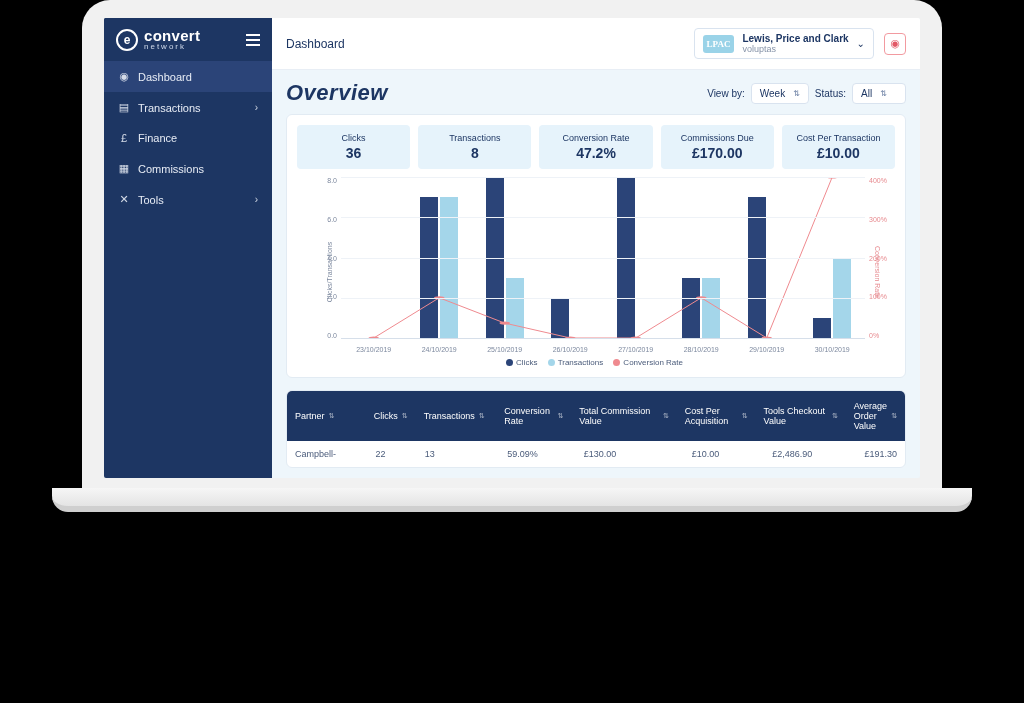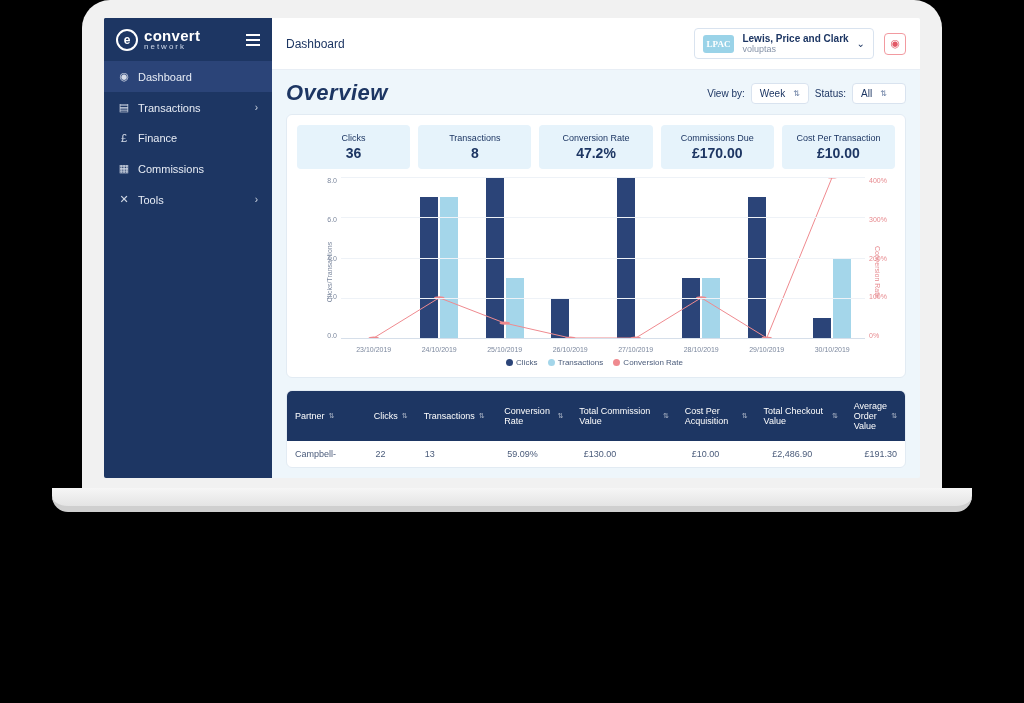--- a/index.html
+++ b/index.html
@@ -323,21 +323,21 @@
                 </div>
                 <div class="th c4">
                   <span>Total Commission Value</span>
                   <span class="sort">⇅</span>
                 </div>
                 <div class="th c5">
                   <span>Cost Per Acquisition</span>
                   <span class="sort">⇅</span>
                 </div>
                 <div class="th c6">
-                  <span>Total Checkout Value</span>
+                  <span>Tools Checkout Value</span>
                   <span class="sort">⇅</span>
                 </div>
                 <div class="th c7">
                   <span>Average Order Value</span>
                   <span class="sort">⇅</span>
                 </div>
               </div>
             <div class="trow" id="trow0">
                 <div class="td c0">Campbell-</div>
                 <div class="td c1">22</div>

